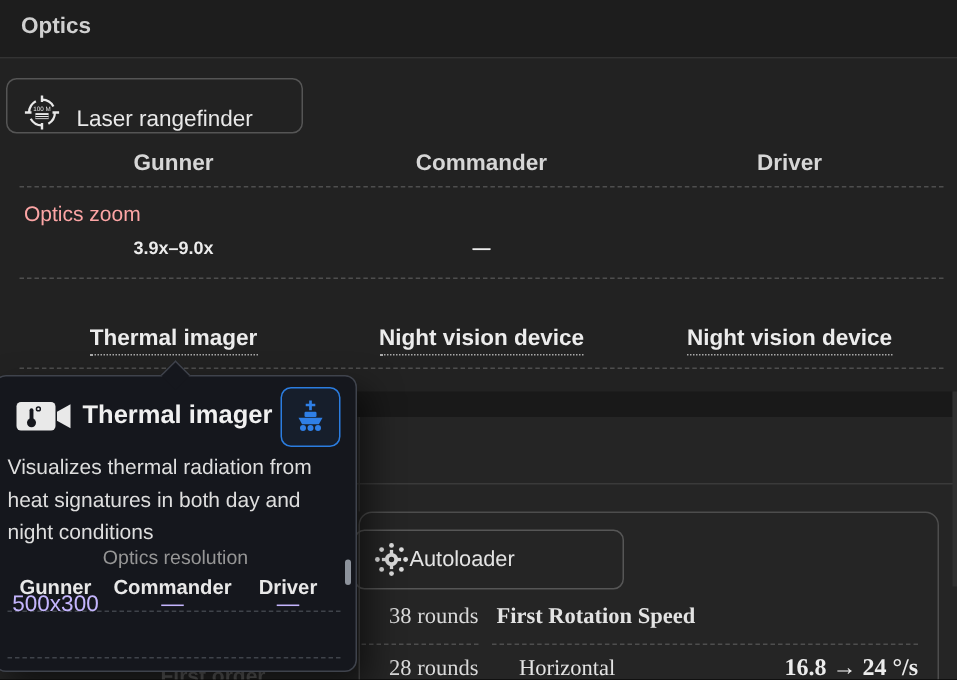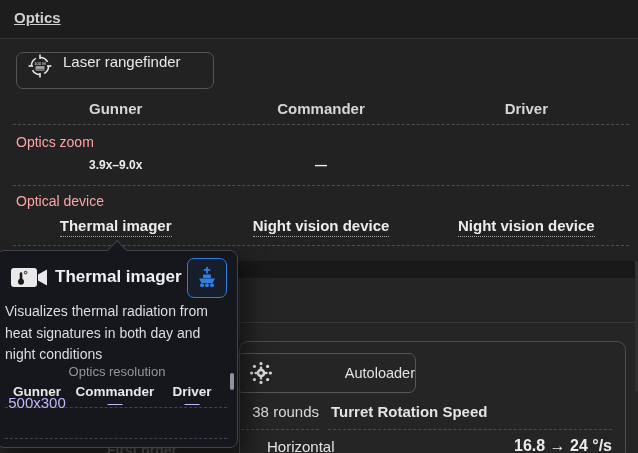--- a/index.html
+++ b/index.html
@@ -5,25 +5,25 @@
   html,body { margin:0; padding:0; background:#000; }
   * { box-sizing:border-box; }
   .page {
     position:relative; width:638px; height:453px; overflow:hidden;
     background:#222222; font-family:"Liberation Sans", sans-serif;
     color:#e6e6e6; -webkit-font-smoothing:antialiased;
   }
   
   .top-bar { position:absolute; left:0; top:0; width:638px; height:39px;
     background:#1d1d1d; border-bottom:1px solid #333; }
-  .top-bar .title { position:absolute; left:14px; top:9px; font-size:15px; font-weight:bold; color:#cfcfcf;text-decoration:underline; }
-
-  
-  .rf-btn { position:absolute; left:16px; top:52px; width:198px; height:37px;
-    border:1px solid #555; border-radius:7px; display:flex; align-items:flex-start;
+  .top-bar .title { position:absolute; left:14px; top:9px; font-size:15px; font-weight:bold; color:#cfcfcf; }
+
+  
+  .rf-btn { position:absolute; left:4px; top:52px; width:198px; height:37px;
+    border:1px solid #555; border-radius:7px; display:flex; align-items:flex-end;
     gap:10px; padding-left:10px; background:transparent; cursor:pointer; }
   .rf-btn .lbl { font-size:15px; color:#e8e8e8; }
 
   .opt-grid { position:absolute; left:13px; width:616px; display:grid;
     grid-template-columns:1fr 1fr 1fr; text-align:center; }
   .col-head { font-size:15px; font-weight:bold; color:#d6d6d6; }
   .opt-val { font-size:12px; font-weight:600; color:#ececec; }
   .dotted-link { display:inline-block; border-bottom:1px dotted #a8a8a8; padding-bottom:2px; cursor:pointer; }
 
   .dash { position:absolute; left:13px; width:616px; height:0; border-top:1px dashed #4e4e4e; }
@@ -31,24 +31,24 @@
 
   
   .dark-band { position:absolute; left:0; top:261px; width:635px; height:17px; background:#191919; }
   .lower-bg { position:absolute; left:0; top:278px; width:638px; height:175px; background:#252525; }
   .hline { position:absolute; left:0; top:322px; width:638px; height:0; border-top:1px solid #3a3a3a; }
   .vline { position:absolute; left:239px; top:278px; width:0; height:63px; border-left:1px solid #3a3a3a; }
   .weapon-panel { position:absolute; left:239px; top:341px; width:387px; height:120px;
     border:1px solid #4d4d4d; border-radius:9px; }
   .al-btn { position:absolute; left:236px; top:353px; width:180px; height:40px;
     border:1px solid #565656; border-radius:7px; display:flex; align-items:center;
-    gap:12px; padding-left:12px; background:transparent; cursor:pointer;justify-content:space-between; }
+    padding-left:12px; background:transparent; cursor:pointer; }
   .al-btn .lbl { font-size:14.5px; color:#e3e3e3; }
 
-  .stat-row { position:absolute; display:flex; align-items:center; width:372px; left:240px; }
+  .stat-row { position:absolute; display:flex; align-items:center; width:372px; left:240px;font-family:Liberation Serif, serif; }
   .stat-row .c1 { width:79px; text-align:right; font-size:15px; color:#d9d9d9; }
   .stat-row .c2 { flex:1; margin-left:12px; font-size:15px; color:#e3e3e3; }
   .stat-row.r1 .c2 { font-weight:bold; }
   .stat-row.r2 .c2 { padding-left:15px; }
   .stat-row .c3 { text-align:right; }
   .stat-row.r1 .c3 { font-size:11px; font-weight:bold; color:#cfcfcf; }
   .stat-row.r2 .c3 { font-size:16px; font-weight:bold; color:#ececec; }
   .dash-seg { position:absolute; top:429px; height:0; border-top:1px dashed #4e4e4e; }
 
   .partial-text { position:absolute; left:107px; top:442px; font-size:14px; font-weight:600; color:#5c5c5c; z-index:5; }
@@ -119,21 +119,20 @@
   <div class="dash" style="top:124px;"></div>
 
   <div class="sec-label" style="top:134px;">Optics zoom</div>
   <div class="opt-grid" style="top:158px;">
     <div class="opt-val">3.9x–9.0x</div>
     <div class="opt-val">—</div>
   </div>
 
   <div class="dash" style="top:185px;"></div>
 
-  <div class="sec-label" style="top:193px;">Optical device</div>
   <div class="opt-grid" style="top:217px;">
     <div><span class="opt-val dotted-link" style="font-size:15px;">Thermal imager</span></div>
     <div><span class="opt-val dotted-link" style="font-size:15px;">Night vision device</span></div>
     <div><span class="opt-val dotted-link" style="font-size:15px;">Night vision device</span></div>
   </div>
 
   <div class="dash" style="top:245px;"></div>
 
   <div class="dark-band"></div>
   <div class="lower-bg"></div>
@@ -159,25 +158,26 @@
           <rect x="5.6" y="10.9" width="3" height="2.2"></rect>
             <rect x="15.4" y="10.9" width="3" height="2.2"></rect>
         </g>
       </svg>
     </span>
     <span class="lbl">Autoloader</span>
   </div>
 
   <div class="stat-row r1" style="top:403px;">
     <div class="c1">38 rounds</div>
-    <div class="c2">Turret Rotation Speed</div>
+    <div class="c2">First Rotation Speed</div>
   </div>
   <div class="dash-seg" style="left:241px; width:78px;"></div>
   <div class="dash-seg" style="left:328px; width:284px;"></div>
   <div class="stat-row r2" style="top:437px;">
+    <div class="c1">28 rounds</div>
     <div class="c2">Horizontal</div>
     <div class="c3">16.8 → 24 °/s</div>
   </div>
 
   <div class="partial-text">First order</div>
   <div class="page-scroll-thumb"></div>
 
   <div class="tooltip">
     <div class="arrow"></div>
 

